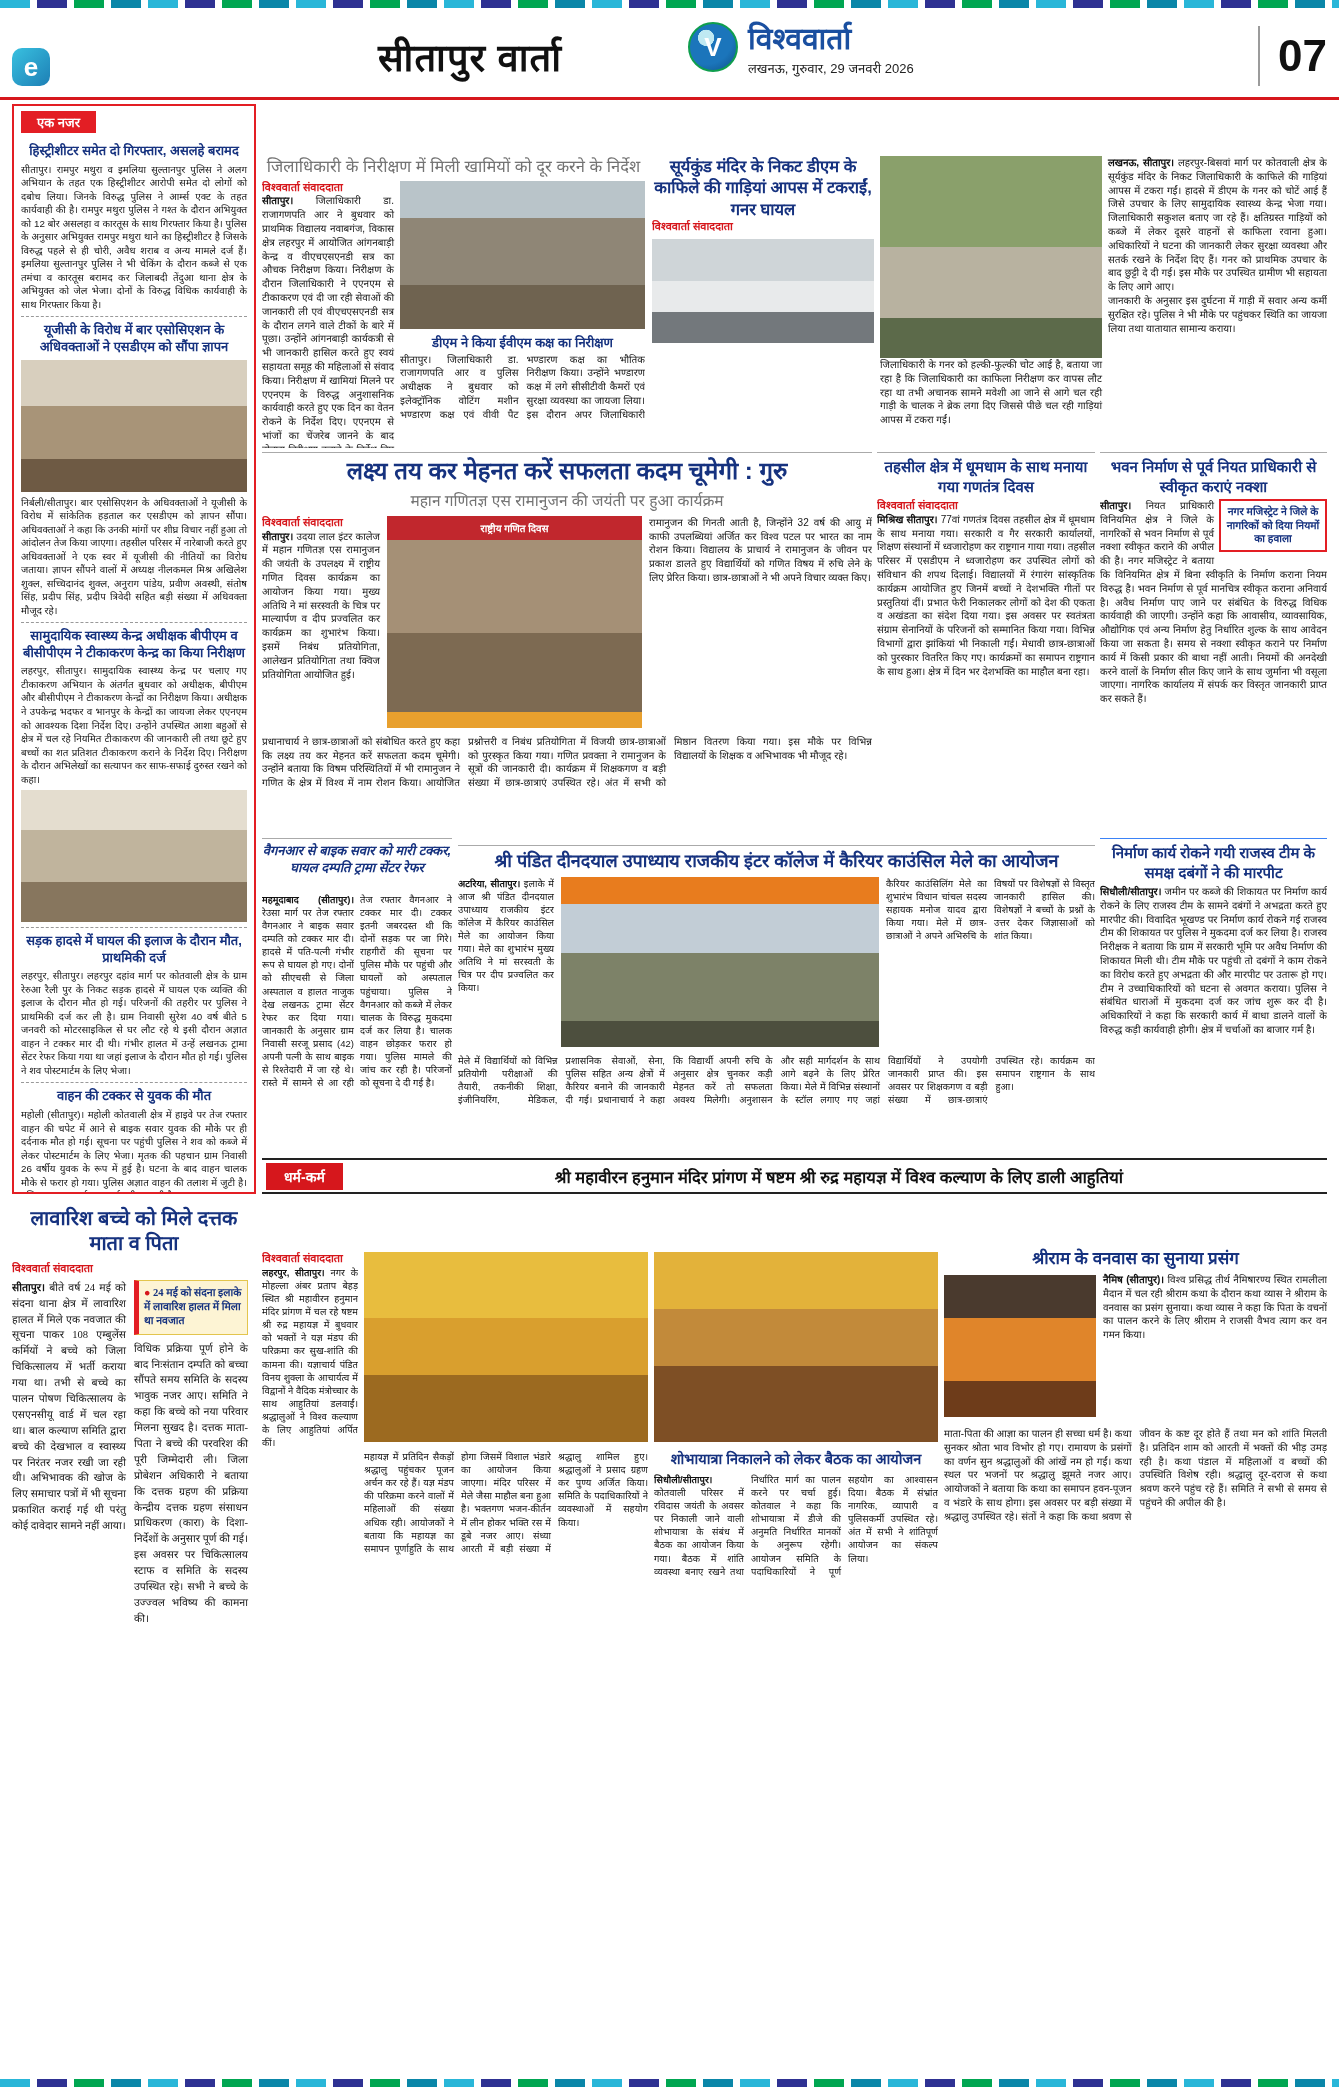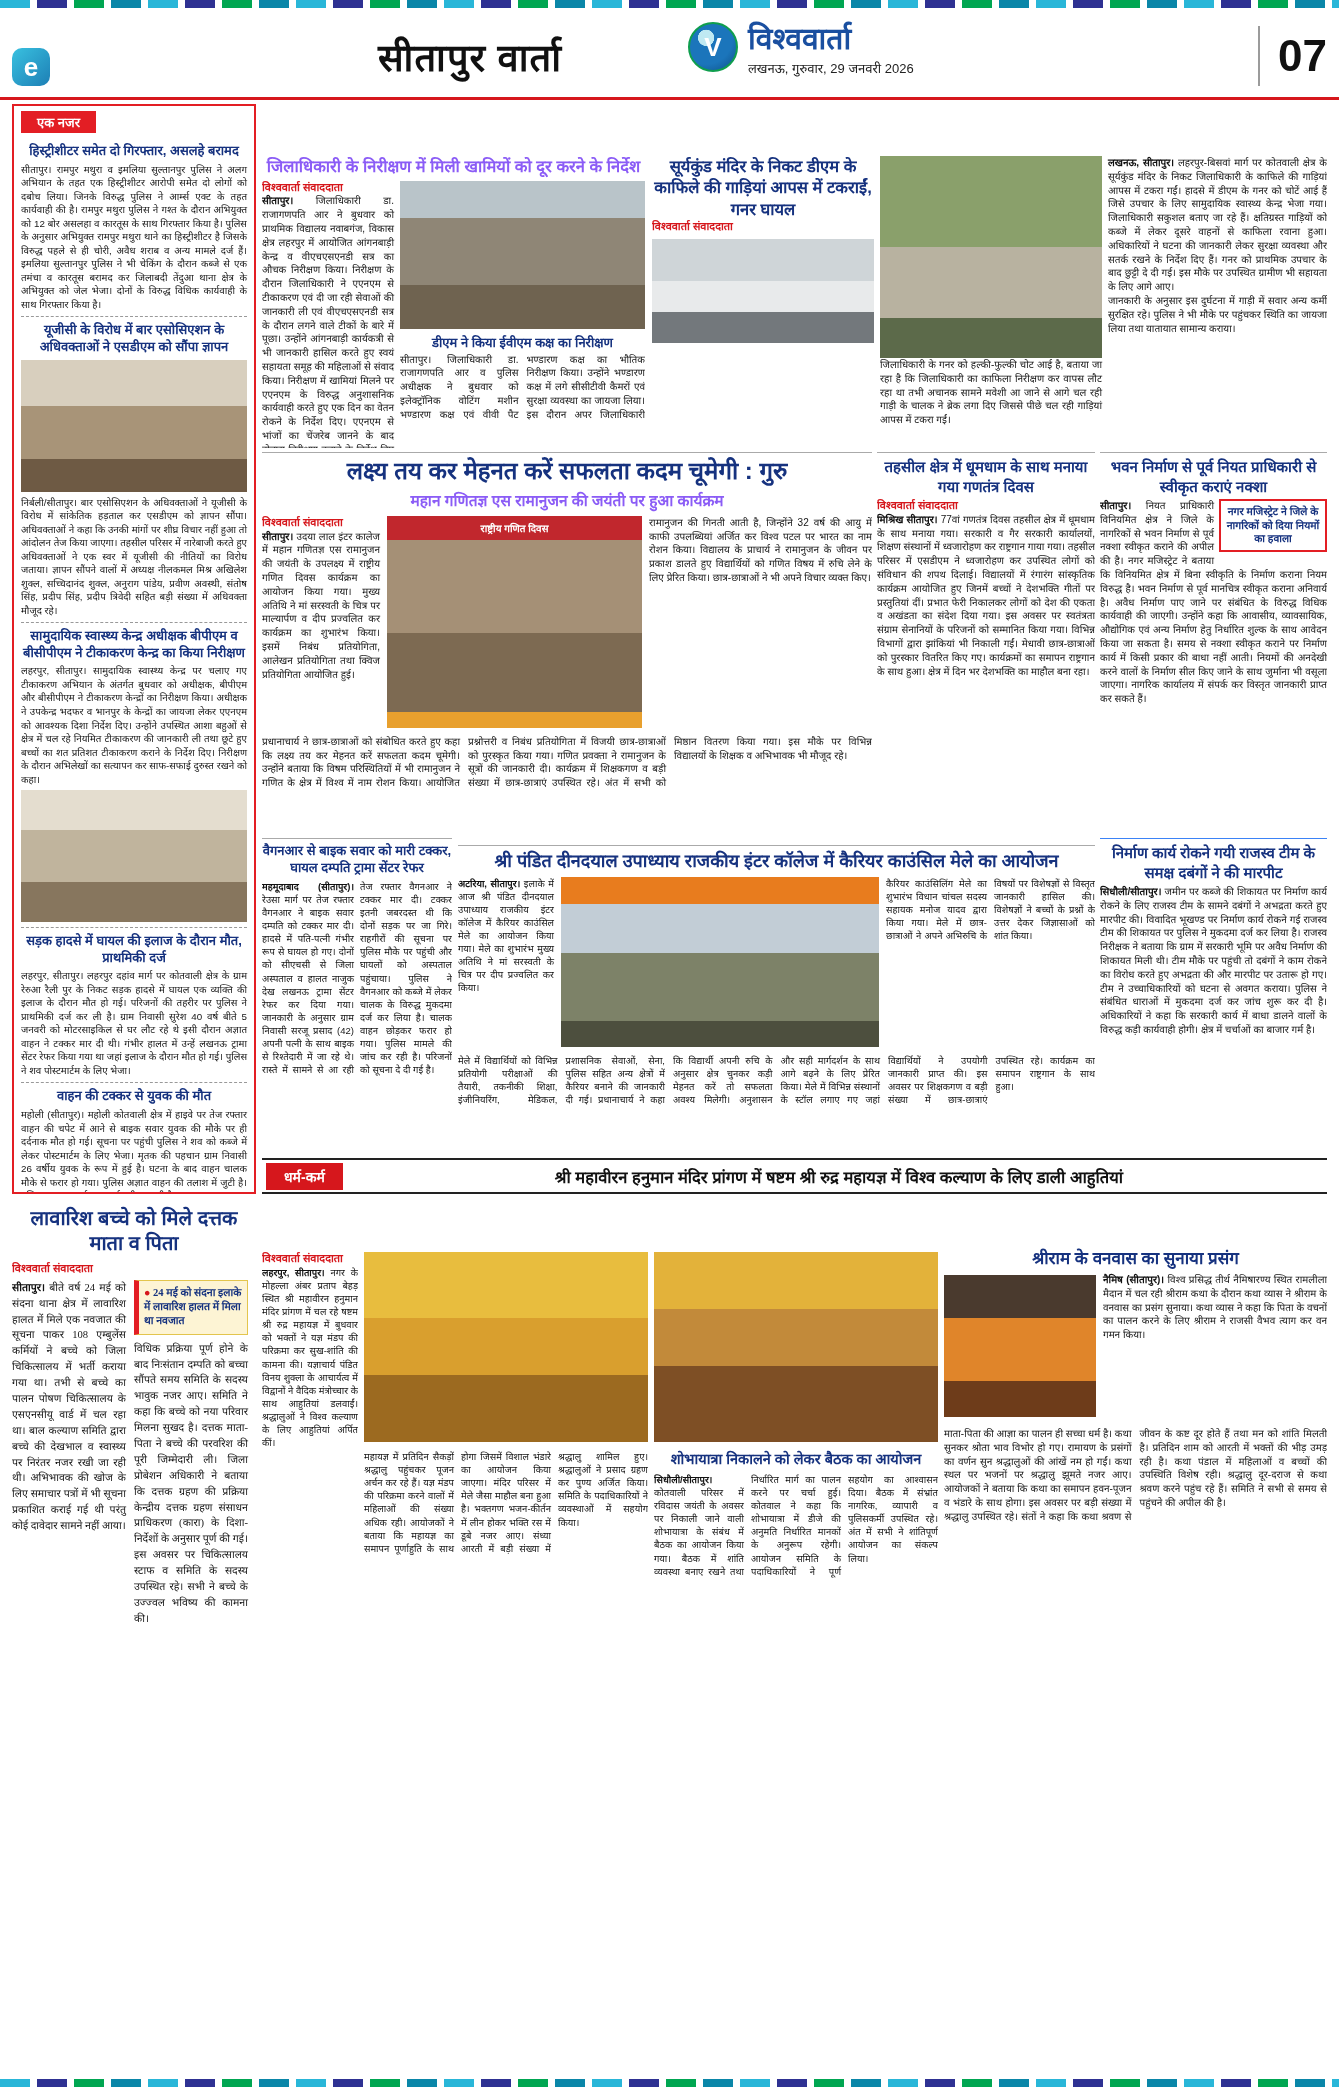--- a/index.html
+++ b/index.html
@@ -29,21 +29,21 @@
   .brandname { font-size:30px; font-weight:800; color:#1a4fa0; line-height:1.1; }
   .dateline { font-size:13px; color:#222; margin-top:4px; }
   .pagenum { position:absolute; right:12px; top:16px; font-size:44px; font-weight:800; color:#111;
     border-left:2px solid #9b9b9b; padding-left:18px; line-height:60px; }
 
   
   .src { color:#d6171c; font-weight:bold; font-size:11px; line-height:1.25; }
   .loc { font-weight:bold; color:#111; }
   .bt { font-size:10px; line-height:1.38; text-align:justify; color:#161616; }
   .hl-blue { color:#16327f; font-weight:bold; text-align:center; }
-  .hl-red { color:#8b5cf6; font-weight:bold; text-align:center; }
+  .hl-red { color:#737373; font-weight:normal; text-align:center; }
 
   .photo { position:relative; background:#9b9384; overflow:hidden; }
   .photo .band-red { position:absolute; top:0; left:0; right:0; height:24px; background:#c1272d;
     color:#fff; font-size:10px; font-weight:bold; display:flex; align-items:center; justify-content:center; }
   .ph-people  { background:linear-gradient(180deg,#b9c4c9 0 25%, #8f8676 25% 70%, #6f6350 70% 100%); }
   .ph-cars    { background:linear-gradient(180deg,#cfd5d8 0 40%, #e8eaeb 40% 70%, #73787c 70% 100%); }
   .ph-green   { background:linear-gradient(180deg,#8aa06b 0 45%, #b8b2a0 45% 80%, #5c6a4a 80% 100%); }
   .ph-indoor  { background:linear-gradient(180deg,#d8cfbe 0 35%, #a89478 35% 75%, #6e5a44 75% 100%); }
   .ph-vaccine { background:linear-gradient(180deg,#e4ddcf 0 30%, #c0b49d 30% 70%, #87765e 70% 100%); }
   .ph-event   { background:linear-gradient(180deg,#a59076 0 55%, #7d6a52 55% 100%); }
@@ -108,21 +108,21 @@
   .art-gan .hl-blue { font-size:15px; line-height:1.3; margin-bottom:3px; }
 
   
   .art-nak { position:absolute; left:1100px; top:452px; width:227px; height:382px; overflow:hidden; border-top:1px solid #aaa; padding-top:4px; }
   .art-nak .hl-blue { font-size:15px; line-height:1.3; margin-bottom:3px; }
   .nak-inset { float:right; width:108px; border:2px solid #e31e24; padding:4px; margin:0 0 4px 5px;
     font-size:10.5px; font-weight:bold; color:#16327f; line-height:1.3; text-align:center; }
 
   
   .art-wag { position:absolute; left:262px; top:838px; width:190px; height:316px; overflow:hidden; border-top:1px solid #aaa; padding-top:4px; }
-  .art-wag .hl-blue { font-size:13px; line-height:1.3; margin-bottom:3px; }
+  .art-wag .hl-blue { font-size:13px; line-height:1.3; margin-bottom:16px;font-style:italic; }
   .wag-body { column-count:2; column-gap:6px; height:238px; overflow:hidden; }
   .wag-body .bt { font-size:9.5px; }
 
   
   .art-car { position:absolute; left:458px; top:838px; width:637px; height:316px; overflow:hidden; border-top:1px solid #aaa; padding-top:4px;margin-top:7px; }
   .art-car .hl-blue { font-size:18px; line-height:1.25; margin-bottom:4px; }
   .car-row { display:grid; grid-template-columns:96px 318px 1fr; gap:7px; height:172px; }
   .car-photo { width:100%; height:170px; }
   .car-colC { column-count:2; column-gap:7px; overflow:hidden; }
   .car-bottom { column-count:6; column-gap:8px; height:88px; overflow:hidden; margin-top:5px; }

